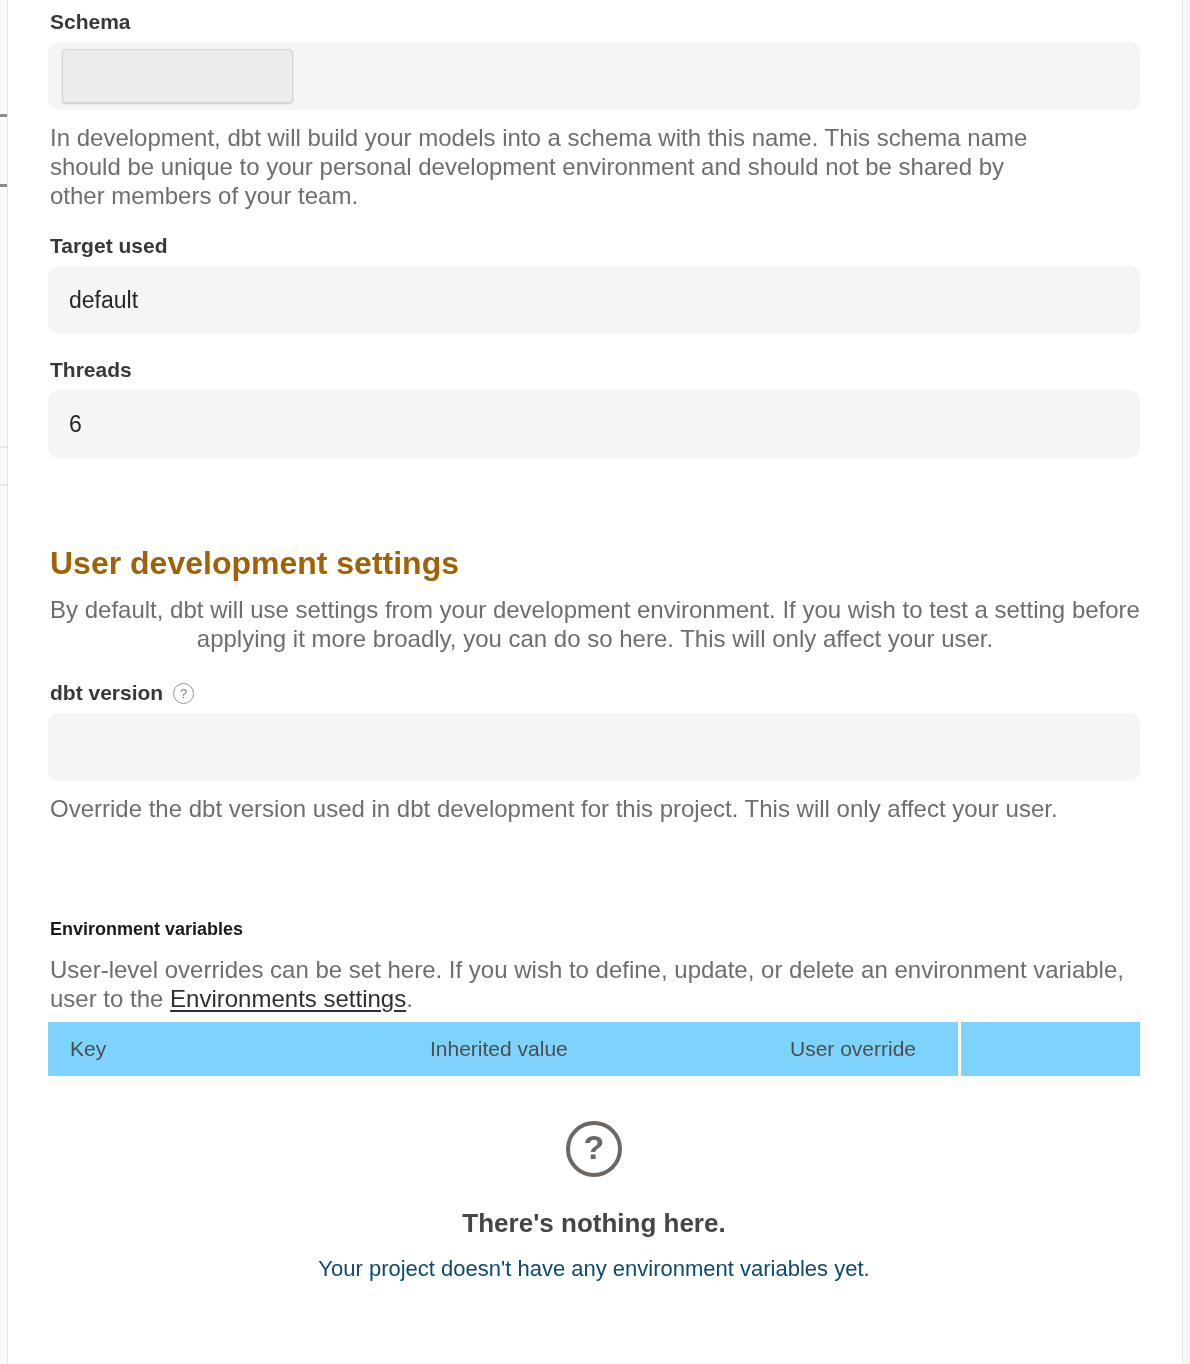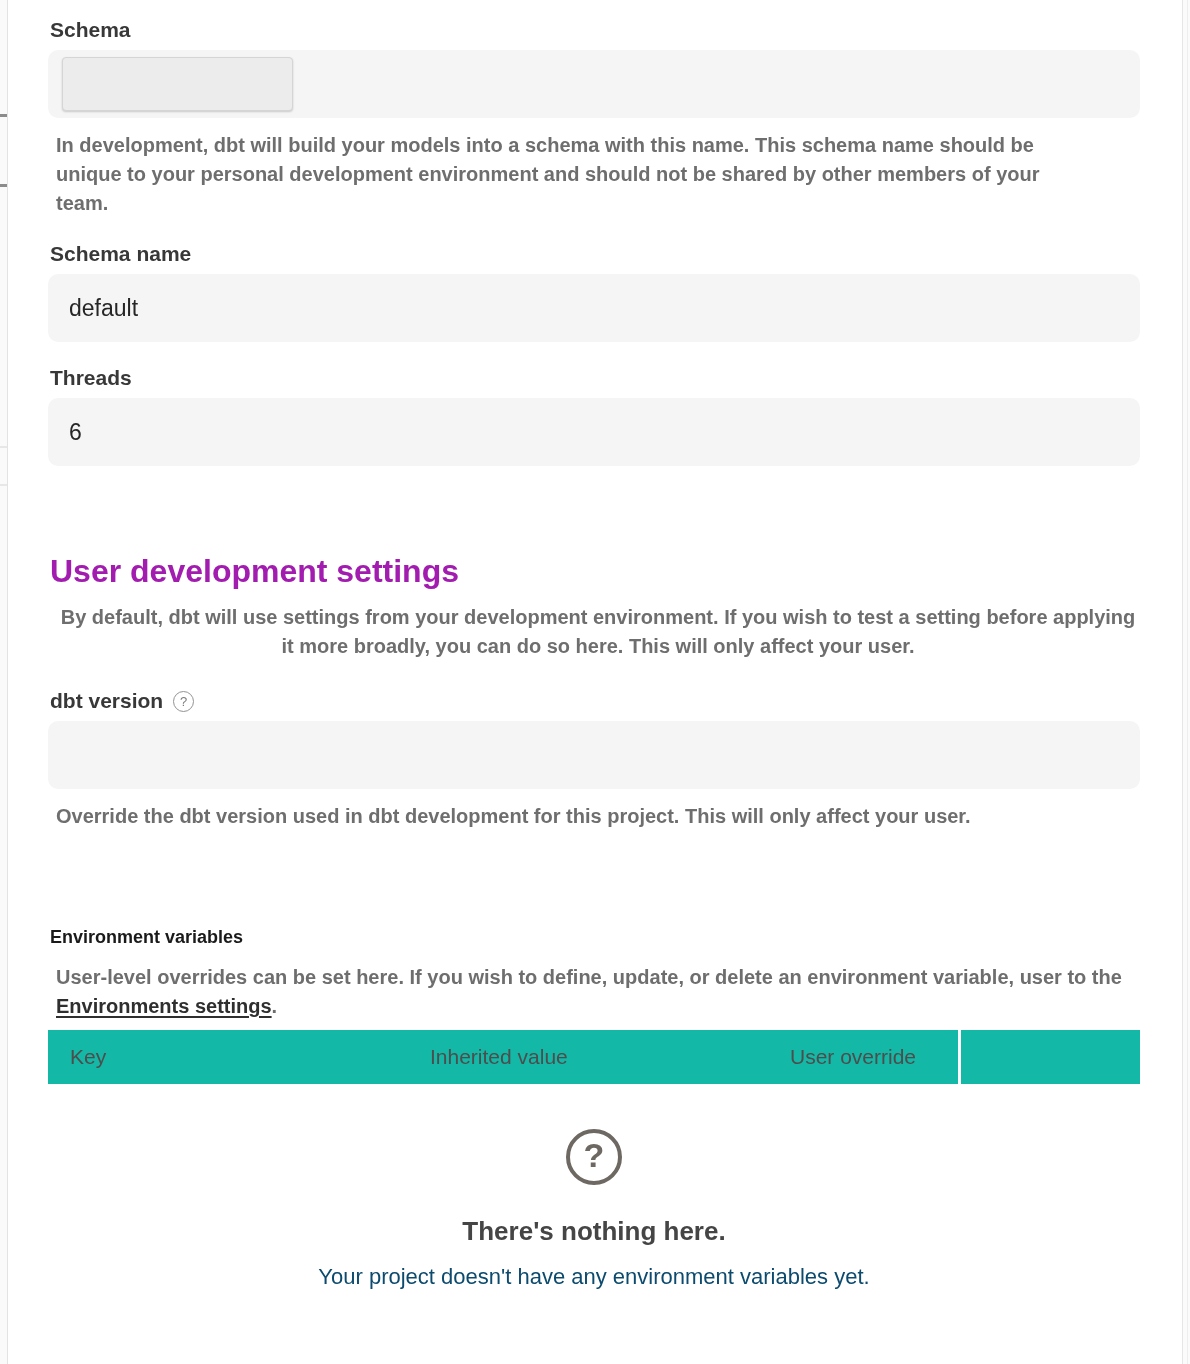--- a/index.html
+++ b/index.html
@@ -49,21 +49,21 @@
   }
 
   .field-label {
     display: block;
     margin-left: 2px;
     font-size: 21px;
     line-height: 24px;
     font-weight: 700;
     color: #383838;
   }
-  .mt-schema-label { margin-top: 18px; }
+  .mt-schema-label { margin-top: 10px; }
   .mt-target-label { margin-top: 24px; }
   .mt-threads-label { margin-top: 24px; }
 
   .input-box, input.text-input {
     display: block;
     width: 100%;
     height: 68px;
     margin-top: 8px;
     background: #f5f5f5;
     border: none;
@@ -83,36 +83,35 @@
     width: 231px;
     height: 54px;
     background: #ececec;
     border: 1px solid #d5d5d5;
     border-radius: 4px;
     box-shadow: 0 1px 2px rgba(0,0,0,0.18);
   }
 
   .help {
     margin-top: 13px;
-    margin-left: 8px;
-    font-size: 20px;
+    margin-left: 2px;
+    font-size: 24px;
     line-height: 29px;
     color: #6e6e6e;
-    font-weight: bold;
   }
   .help.w-schema { max-width: 1008px; }
   .mt-threads-help { margin-top: 15px; }
 
   .h1 {
     margin-top: 86px;
     margin-left: 2px;
     font-size: 32px;
     line-height: 38px;
     font-weight: 700;
-    color: #a21caf;
+    color: #a16207;
   }
   .h2 {
     margin-top: 90px;
     margin-left: 2px;
     font-size: 18px;
     line-height: 32px;
     font-weight: 700;
     color: #1a1a1a;
   }
   .section-desc { margin-top: 13px; text-align: center; }
@@ -144,21 +143,21 @@
     text-decoration: underline;
     text-underline-offset: 3px;
     cursor: pointer;
   }
 
   .table-header {
     position: relative;
     margin-top: 9px;
     width: 1092px;
     height: 54px;
-    background: #14b8a6;
+    background: #7dd3fc;
     font-size: 21px;
     color: #4d4d4d;
   }
   .th-cell {
     position: absolute;
     top: 0;
     height: 54px;
     display: flex;
     align-items: center;
   }
@@ -221,21 +220,21 @@
   </div>
 
   <div class="content">
 
     <label class="field-label mt-schema-label">Schema</label>
     <div class="input-box schema-box">
       <div class="schema-chip"></div>
     </div>
     <p class="help w-schema">In development, dbt will build your models into a schema with this name. This schema name should be unique to your personal development environment and should not be shared by other members of your team.</p>
 
-    <label class="field-label mt-target-label">Schema name</label>
+    <label class="field-label mt-target-label">Target used</label>
     <input class="text-input" type="text" value="default" style="">
 
     <label class="field-label mt-threads-label">Threads</label>
     <input class="text-input" type="text" value="6" style="">
 
     <h1 class="h1">User development settings</h1>
     <p class="help section-desc">By default, dbt will use settings from your development environment. If you wish to test a setting before applying it more broadly, you can do so here. This will only affect your user.</p>
 
     <div class="label-row">
       <span class="field-label" style="margin-left:0">dbt version</span>

